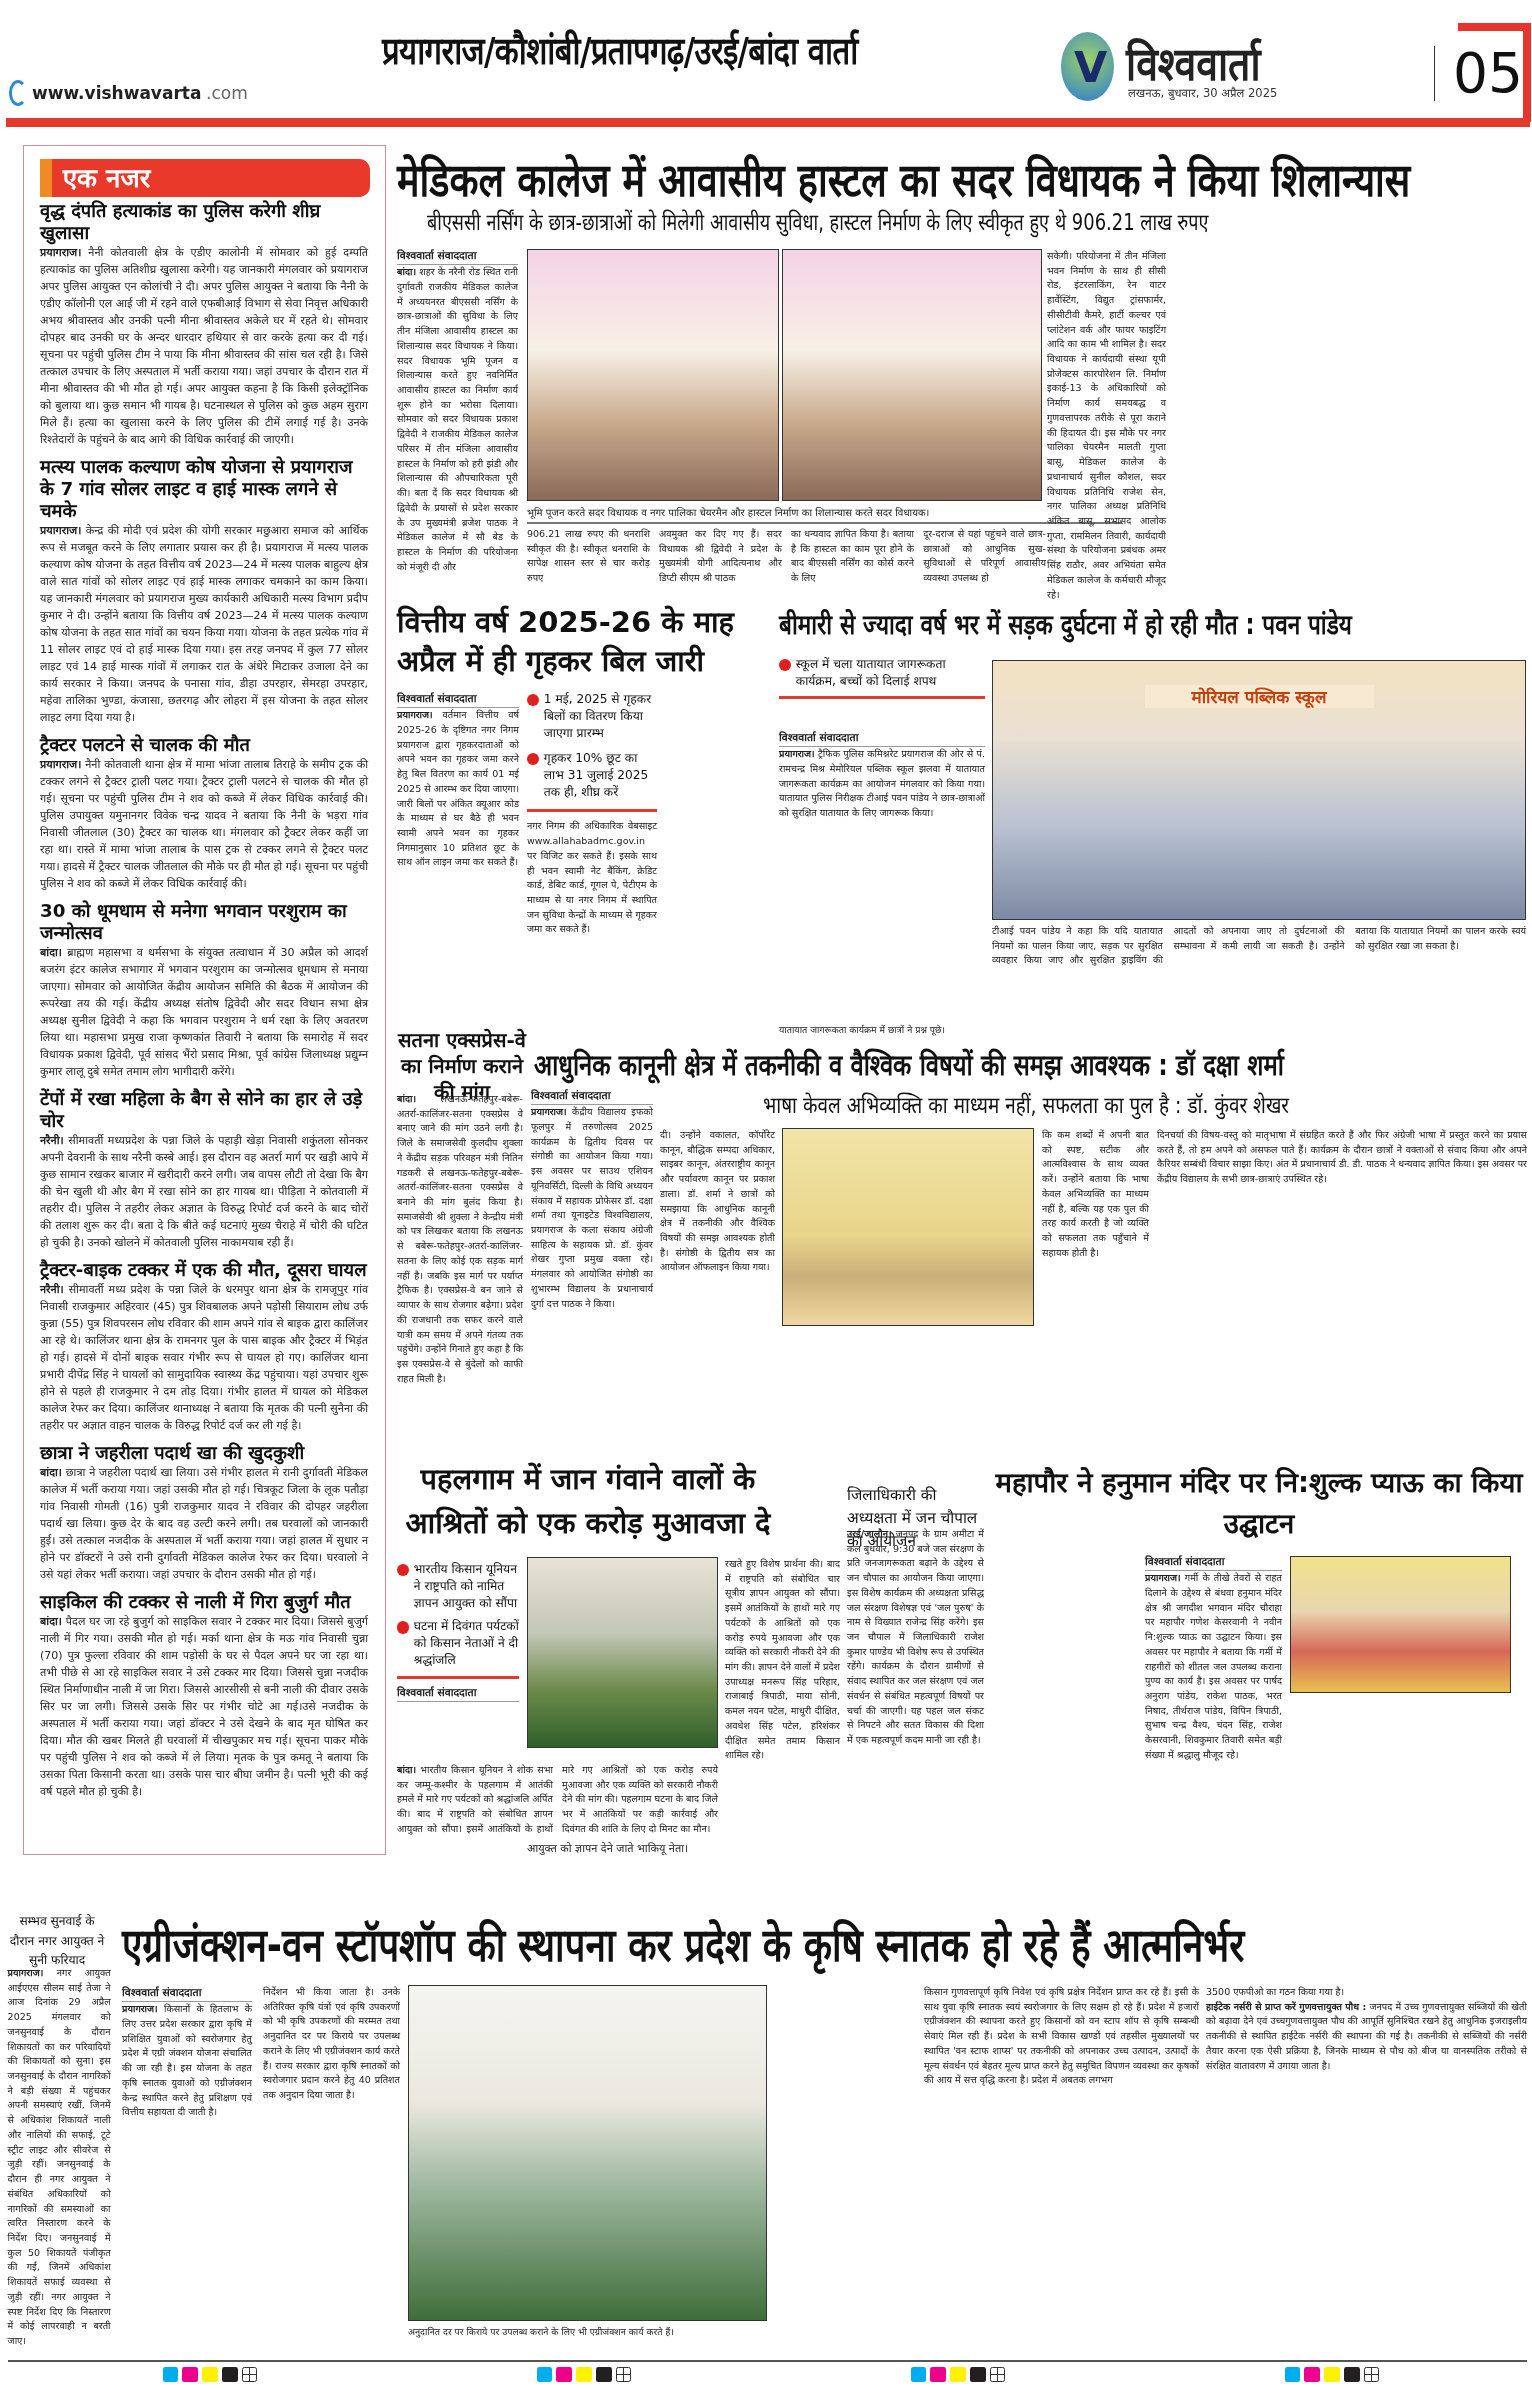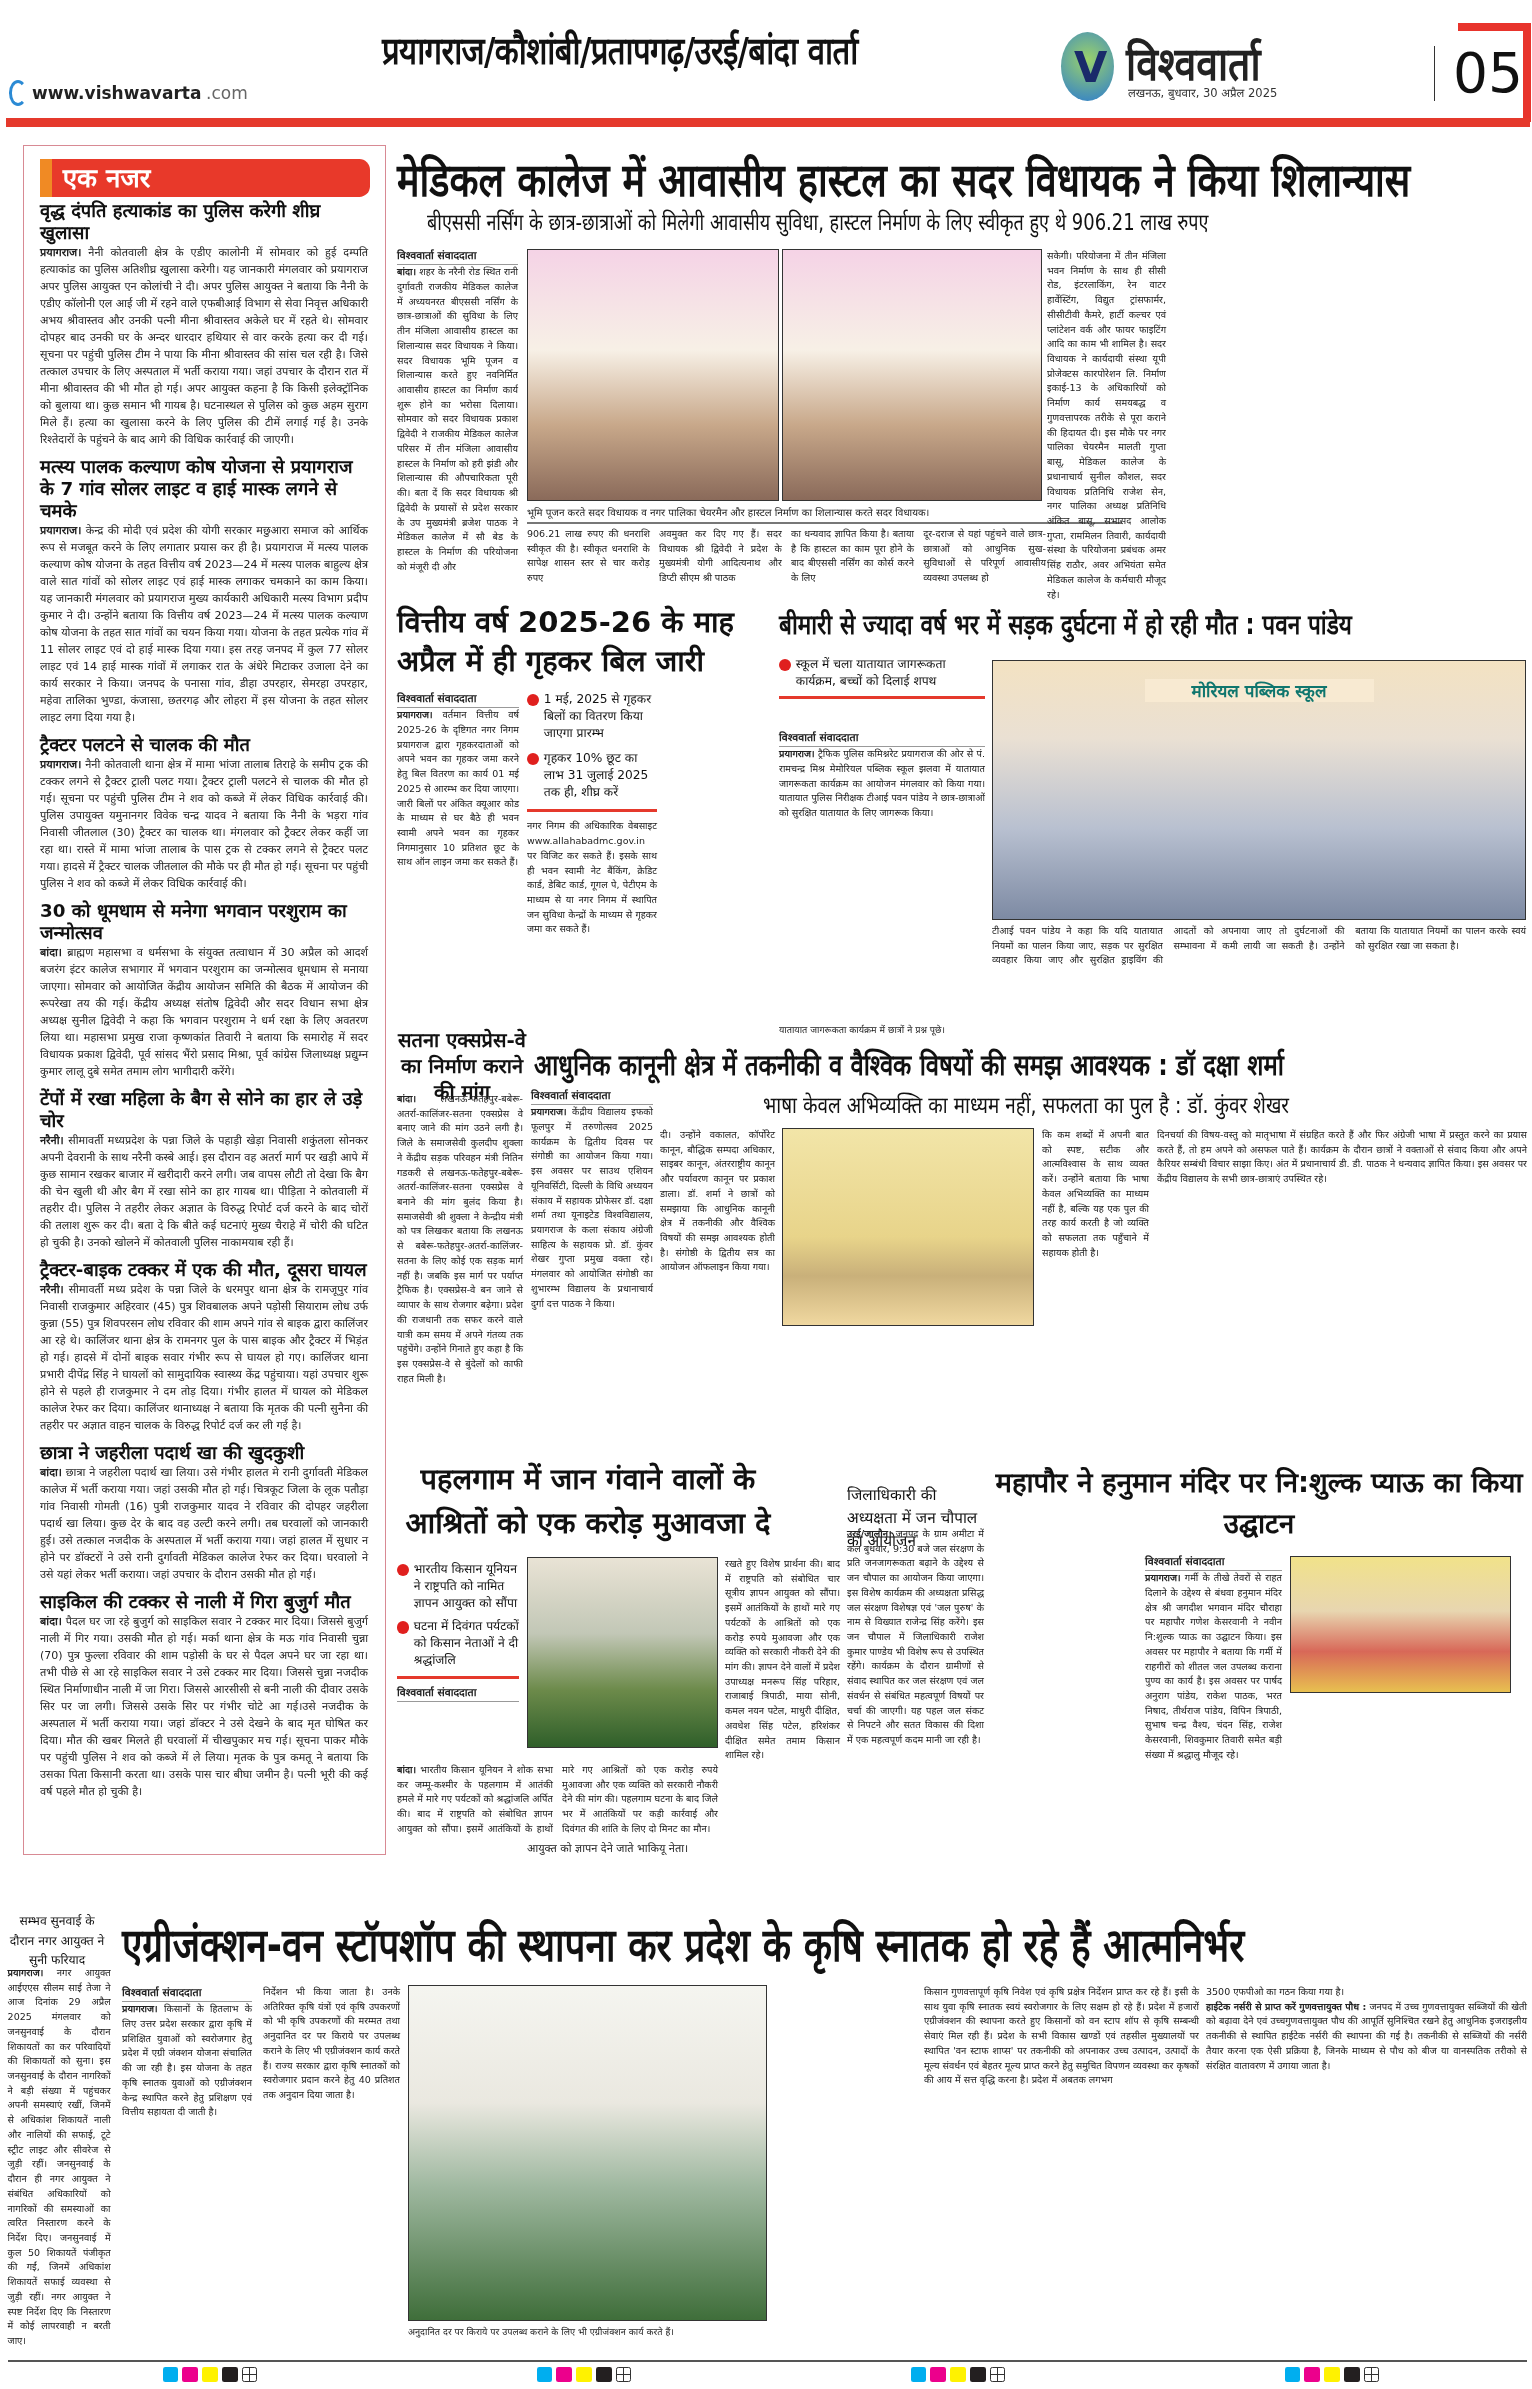--- a/index.html
+++ b/index.html
@@ -144,21 +144,21 @@
 <div class="abs" style="left:779px;top:656px;width:206px;">
   <div class="bullet">
       <span class="dot"></span>
       <span>स्कूल में चला यातायात जागरूकता कार्यक्रम, बच्चों को दिलाई शपथ</span>
     </div>
   <div class="redrule" style="margin:6.1px 0 30.5px;"></div>
   <div class="byline">विश्ववार्ता संवाददाता</div>
   <p class="col"><b>प्रयागराज।</b> <span>ट्रैफिक पुलिस कमिश्नरेट प्रयागराज की ओर से पं. रामचन्द्र मिश्र मेमोरियल पब्लिक स्कूल झलवा में यातायात जागरूकता कार्यक्रम का आयोजन मंगलवार को किया गया। यातायात पुलिस निरीक्षक टीआई पवन पांडेय ने छात्र-छात्राओं को सुरक्षित यातायात के लिए जागरूक किया।</span></p>
 </div>
 <div class="abs photo group" style="left:992px;top:660px;width:534px;height:260px;">
-  <div style="margin:18px auto 0;width:229px;text-align:center;font-weight:bold;font-size:17px;color:#0f766e;background:#f8ead2;">मोरियल पब्लिक स्कूल</div>
+  <div style="margin:24px auto 0;width:229px;text-align:center;font-weight:bold;font-size:17px;color:#c2410c;background:#f8ead2;">मोरियल पब्लिक स्कूल</div>
 </div>
 <div class="abs col" style="left:992px;top:924px;width:534px;column-count:3;column-gap:10.7px;">टीआई पवन पांडेय ने कहा कि यदि यातायात नियमों का पालन किया जाए, सड़क पर सुरक्षित व्यवहार किया जाए और सुरक्षित ड्राइविंग की आदतों को अपनाया जाए तो दुर्घटनाओं की सम्भावना में कमी लायी जा सकती है। उन्होंने बताया कि यातायात नियमों का पालन करके स्वयं को सुरक्षित रखा जा सकता है।</div>
 <div class="abs caption" style="left:779px;top:1023px;width:206px;font-size:9.2px;border:none;">यातायात जागरूकता कार्यक्रम में छात्रों ने प्रश्न पूछे।</div>
 
 <div class="abs h2" style="left:397px;top:1027px;width:130px;font-size:20px;line-height:1.3;white-space:normal;text-align:center;">सतना एक्सप्रेस-वे का निर्माण कराने की मांग</div>
 <p class="abs col" style="left:397px;top:1092px;width:126px;"><b>बांदा।</b> <span>लखनऊ-फतेहपुर-बबेरू-अतर्रा-कालिंजर-सतना एक्सप्रेस वे बनाए जाने की मांग उठने लगी है। जिले के समाजसेवी कुलदीप शुक्ला ने केंद्रीय सड़क परिवहन मंत्री नितिन गडकरी से लखनऊ-फतेहपुर-बबेरू-अतर्रा-कालिंजर-सतना एक्सप्रेस वे बनाने की मांग बुलंद किया है। समाजसेवी श्री शुक्ला ने केन्द्रीय मंत्री को पत्र लिखकर बताया कि लखनऊ से बबेरू-फतेहपुर-अतर्रा-कालिंजर-सतना के लिए कोई एक सड़क मार्ग नहीं है। जबकि इस मार्ग पर पर्याप्त ट्रैफिक है। एक्सप्रेस-वे बन जाने से व्यापार के साथ रोजगार बढ़ेगा। प्रदेश की राजधानी तक सफर करने वाले यात्री कम समय में अपने गंतव्य तक पहुंचेंगे। उन्होंने गिनाते हुए कहा है कि इस एक्सप्रेस-वे से बुंदेलों को काफी राहत मिली है।</span></p>
 
 <div class="abs h2" style="left:534px;top:1044px;font-size:29px;transform:scaleX(0.82);">आधुनिक कानूनी क्षेत्र में तकनीकी व वैश्विक विषयों की समझ आवश्यक : डॉ दक्षा शर्मा</div>
 <div class="abs h2" style="left:763px;top:1088px;font-size:23px;font-weight:normal;transform:scaleX(0.82);">भाषा केवल अभिव्यक्ति का माध्यम नहीं, सफलता का पुल है : डॉ. कुंवर शेखर</div>
 <div class="abs" style="left:531px;top:1088px;width:122px;">

